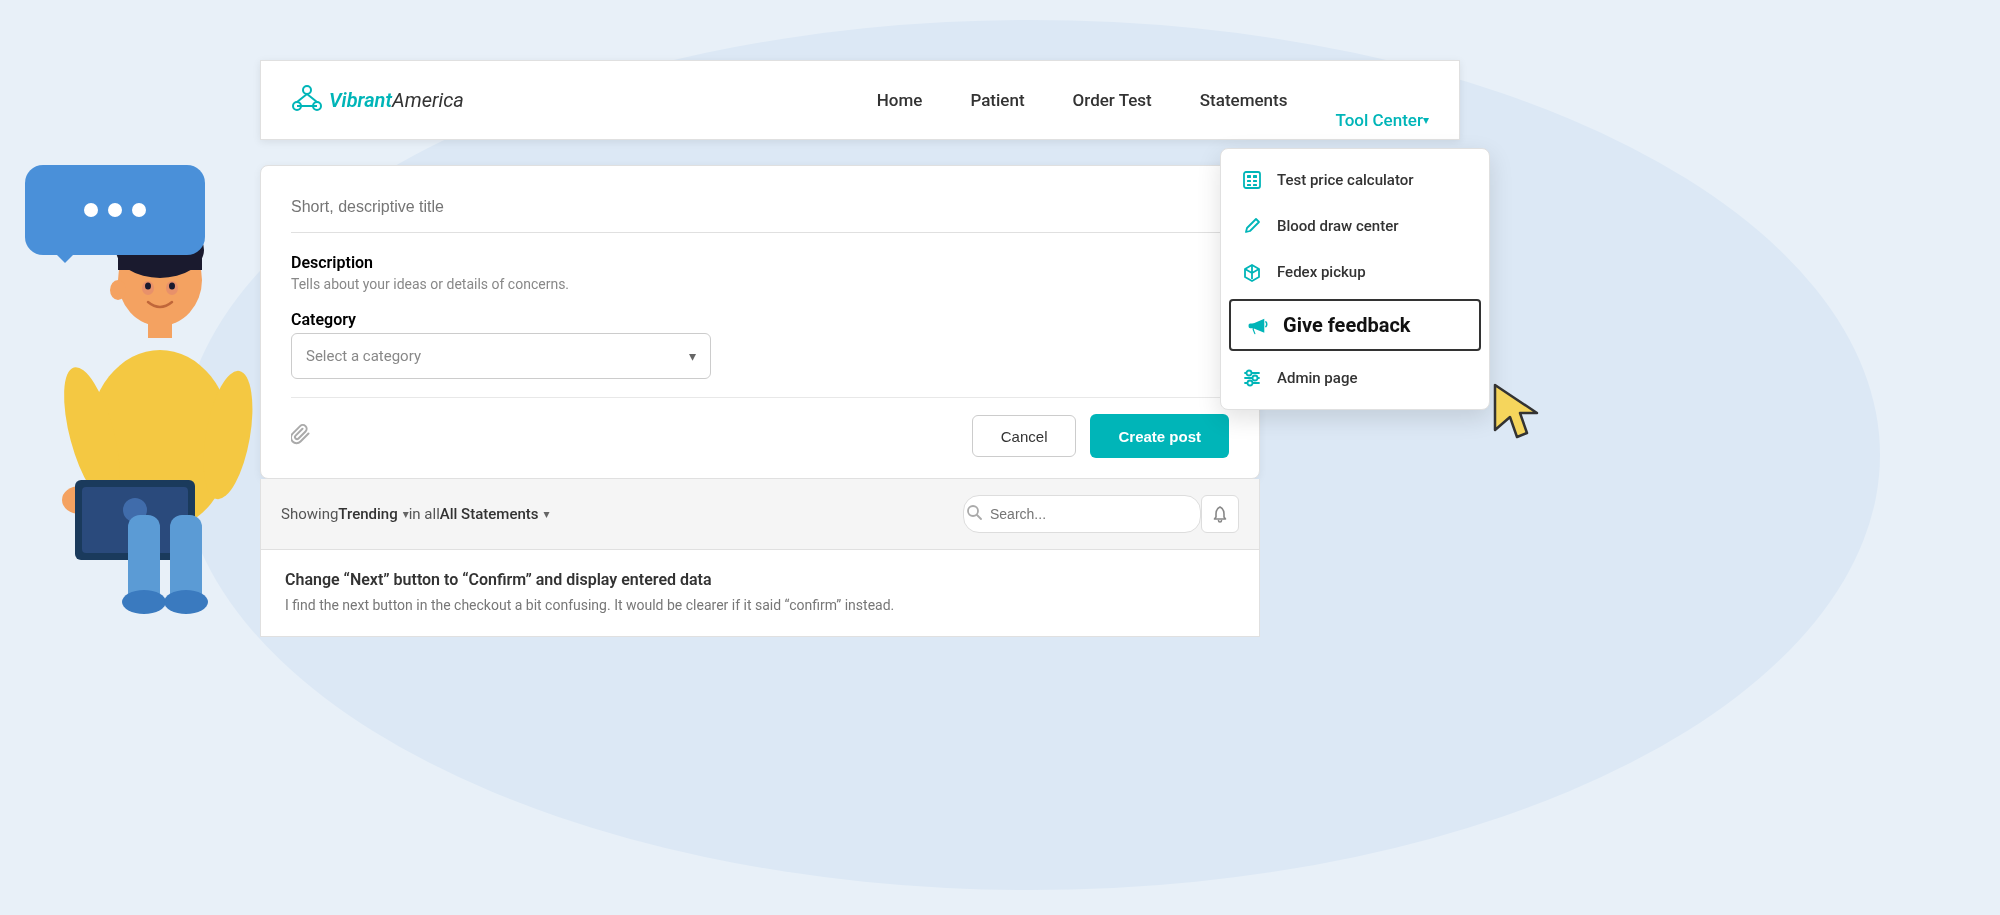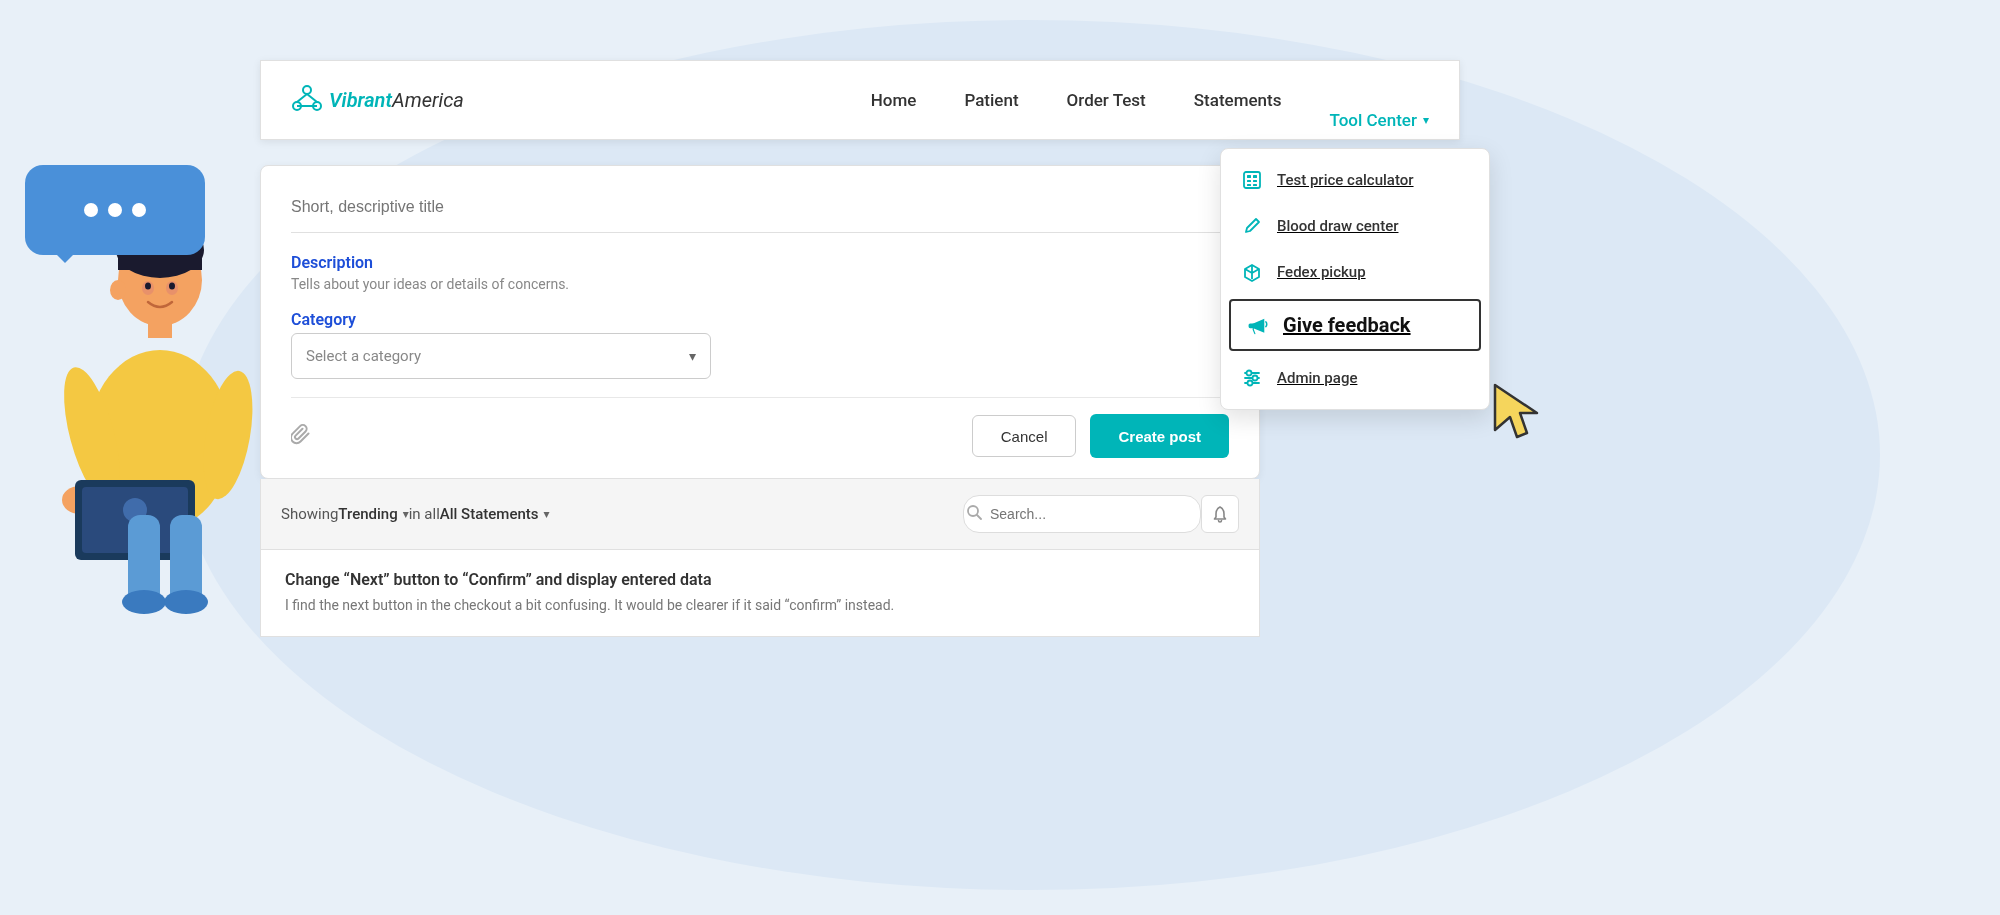--- a/index.html
+++ b/index.html
@@ -79,40 +79,38 @@
     .nav-link {
       font-size: 17px;
       color: #333;
       font-weight: 500;
       cursor: pointer;
     }
     .nav-link.active {
       color: #00b5b8;
       display: flex;
       align-items: center;
-      gap: 6px;
       margin-top: 40px;
     }
     .nav-chevron {
       font-size: 12px;
     }
 
     
     .tool-dropdown {
       position: absolute;
       top: 148px;
       left: 1220px;
       width: 270px;
       background: white;
       border: 1px solid #e0e0e0;
       border-radius: 8px;
       box-shadow: 0 8px 24px rgba(0,0,0,0.12);
       z-index: 20;
       padding: 8px 0;
-      text-decoration: underline;
     }
     .tool-item {
       display: flex;
       align-items: center;
       gap: 14px;
       padding: 12px 20px;
       cursor: pointer;
       font-size: 15px;
       color: #333;
       font-weight: 500;
@@ -177,21 +175,21 @@
       padding: 4px 0 16px;
       border-bottom: 1px solid #e0e0e0;
       margin-bottom: 20px;
     }
     .form-section {
       margin-bottom: 18px;
     }
     .form-label {
       font-size: 16px;
       font-weight: 600;
-      color: #1d4ed8;
+      color: #000000;
       margin-bottom: 4px;
     }
     .form-sublabel {
       font-size: 14px;
       color: #888;
       margin-bottom: 12px;
     }
     .category-select {
       width: 420px;
       height: 46px;

